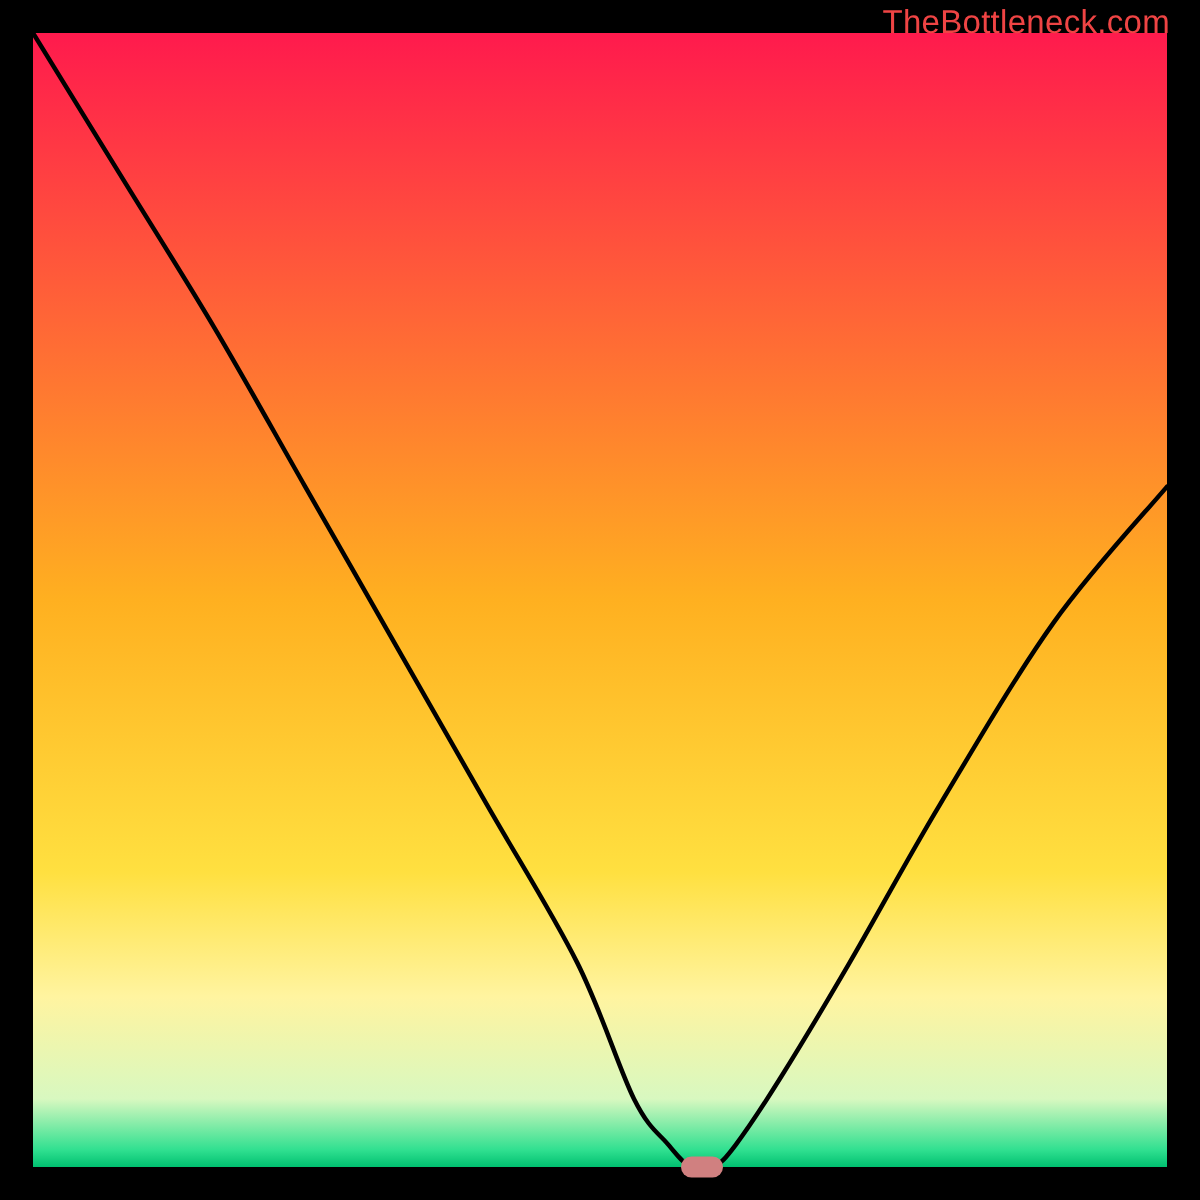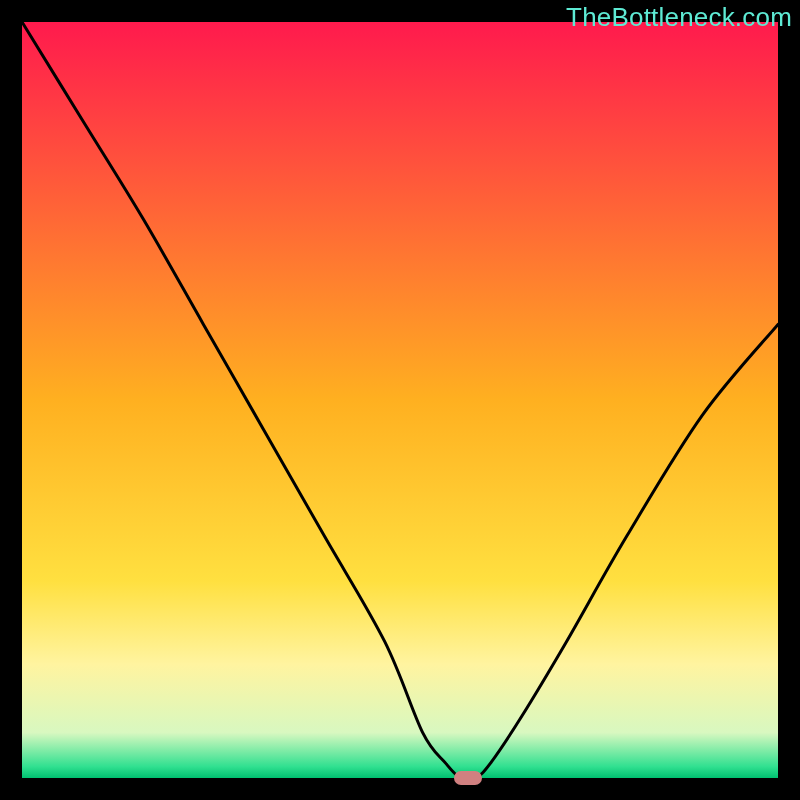--- a/index.html
+++ b/index.html
@@ -13,23 +13,23 @@
   }
   .frame {
     position: relative;
     width: 800px;
     height: 800px;
     background: #000;
   }
   .watermark {
     position: absolute;
     top: 2px;
-    right: 8px;
-    color: #5eead4;
-    font-size: 26px;
+    right: 20px;
+    color: #ef4444;
+    font-size: 22px;
     font-weight: 500;
     letter-spacing: 0.2px;
     z-index: 30;
   }
   .plot {
     position: absolute;
     left: 22px;
     top: 22px;
     width: 756px;
     height: 756px;

